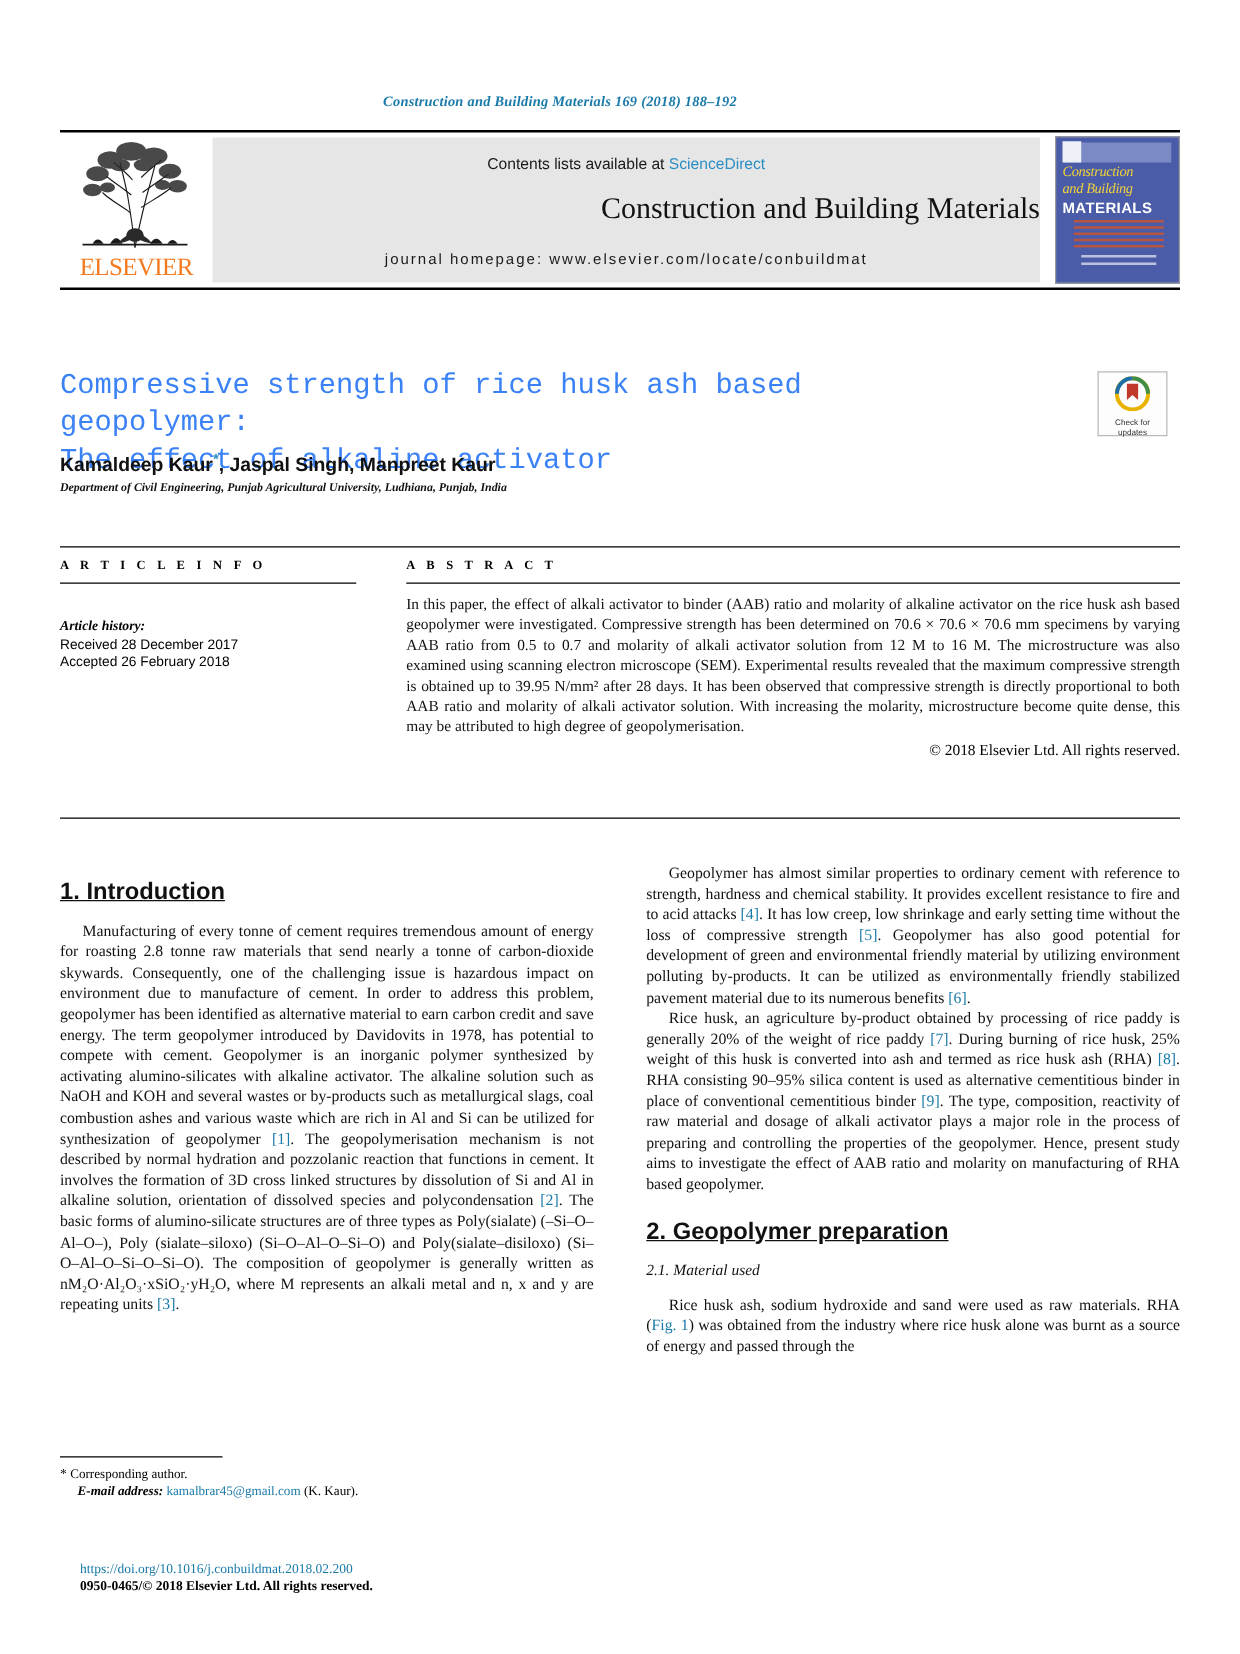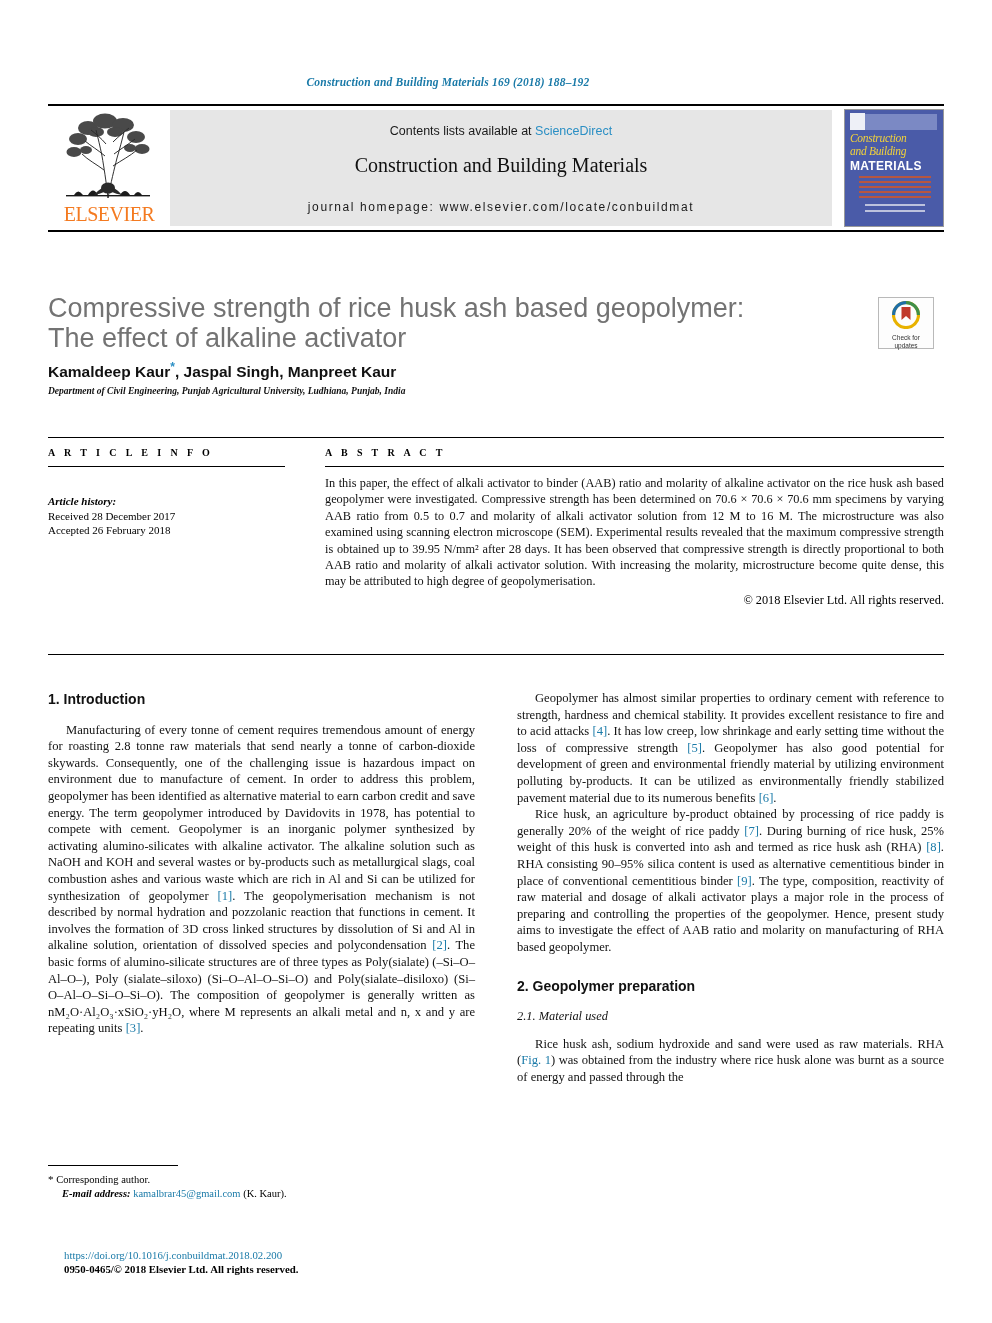--- a/index.html
+++ b/index.html
@@ -89,23 +89,23 @@
     font-family: "Liberation Sans", sans-serif;
     font-size: 12.5px;
     color: #1a1a1a;
   }
   .contents-line .sd {
     color: #2b8fc4;
   }
   .journal-name {
     position: absolute;
     top: 44px; left: 0; width: 100%;
-    text-align: center;
-    font-family: "Liberation Serif", serif;
-    font-size: 20px;
+    text-align: right;
+    font-family: "Liberation Serif", serif;
+    font-size: 24px;
     color: #111;
   }
   .homepage-line {
     position: absolute;
     bottom: 12px; left: 0; width: 100%;
     text-align: center;
     font-family: "Liberation Sans", sans-serif;
     font-size: 12px;
     letter-spacing: 1.6px;
     color: #1a1a1a;
@@ -168,24 +168,24 @@
     background: #d8dcea;
     margin-bottom: 4px;
     opacity: 0.8;
   }
 
   
   .title {
     position: absolute;
     left: 48px; top: 293px;
     width: 720px;
-    font-family: Liberation Sans, sans-serif;
-    font-size: 27px;
+    font-family: Liberation Mono, monospace;
+    font-size: 23px;
     line-height: 30px;
-    color: #737373;
+    color: #3b82f6;
   }
   .authors {
     position: absolute;
     left: 48px; top: 360px;
     width: 720px;
     font-family: "Liberation Sans", sans-serif;
     font-weight: bold;
     font-size: 15.5px;
     color: #111;
   }
@@ -262,21 +262,21 @@
   }
   .info-h {
     font-family: "Liberation Serif", serif;
     font-style: italic;
     font-weight: bold;
     font-size: 11px;
     line-height: 14.5px;
     margin-top: 27px;
   }
   .info-line {
-    font-family: Liberation Serif, serif;
+    font-family: Liberation Sans, sans-serif;
     font-size: 11px;
     line-height: 14.5px;
   }
   .kw-block { margin-top: 34px; }
   .abs-text {
     font-family: "Liberation Serif", serif;
     font-size: 12.3px;
     line-height: 16.4px;
     text-align: justify;
     color: #111;
@@ -298,23 +298,24 @@
     font-size: 12.6px;
     line-height: 16.6px;
     text-align: justify;
     color: #111;
   }
   .body-left { left: 48px; }
   .body-right { left: 517px; }
   .h1 {
     font-family: "Liberation Sans", sans-serif;
     font-weight: bold;
-    font-size: 14px;
-    margin: 1px 0 14px 0;
+    font-size: 19px;
+    margin: 16px 0 14px 0;
     text-align: left;
+    text-decoration: underline;
   }
   .h1.spaced { margin-top: 22px; }
   .h2 {
     font-family: "Liberation Serif", serif;
     font-style: italic;
     font-size: 12.4px;
     margin: 14px 0 11px 0;
     text-align: left;
   }
   .body-col p {

